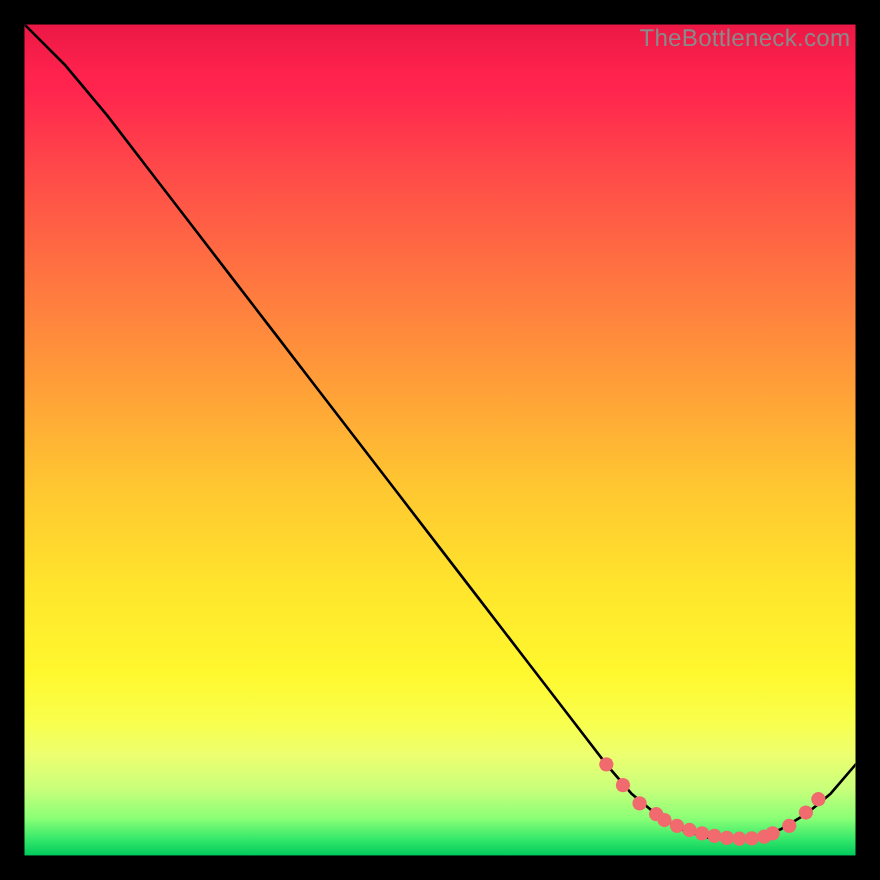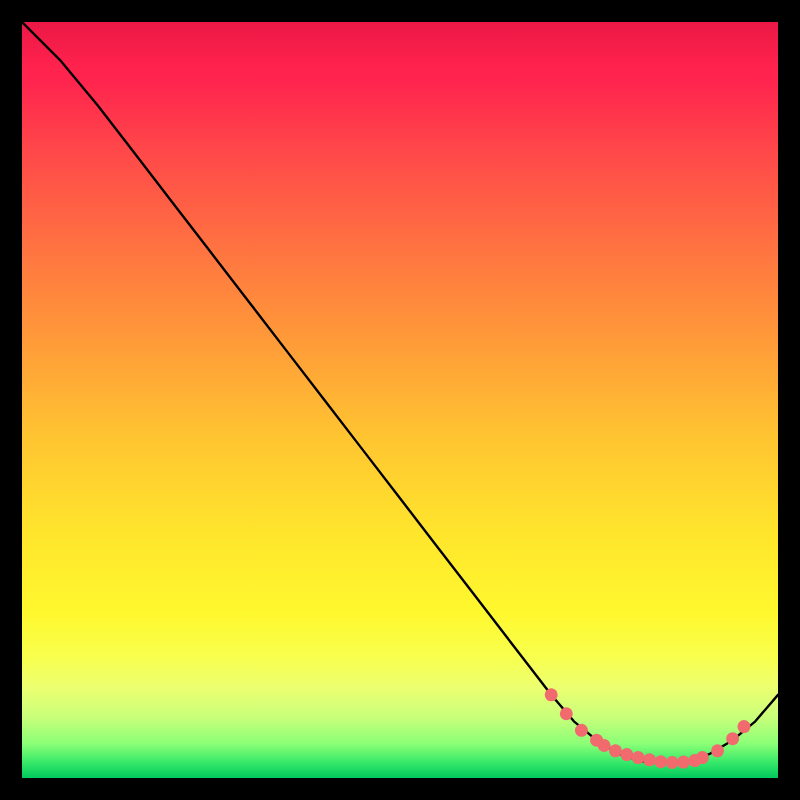--- a/index.html
+++ b/index.html
@@ -80,14 +80,15 @@
         <circle cx="627.48" cy="737.86" r="6.5" fill="#f06a6e"></circle>
         <circle cx="638.82" cy="739.75" r="6.5" fill="#f06a6e"></circle>
         <circle cx="650.16" cy="740.50" r="6.5" fill="#f06a6e"></circle>
         <circle cx="661.50" cy="740.12" r="6.5" fill="#f06a6e"></circle>
         <circle cx="672.84" cy="738.61" r="6.5" fill="#f06a6e"></circle>
         <circle cx="680.40" cy="735.59" r="6.5" fill="#f06a6e"></circle>
         <circle cx="695.52" cy="728.78" r="6.5" fill="#f06a6e"></circle>
         <circle cx="710.64" cy="716.69" r="6.5" fill="#f06a6e"></circle>
         <circle cx="721.98" cy="704.59" r="6.5" fill="#f06a6e"></circle>
       </svg>
+    <div class="watermark">TheBottleneck.com</div>
   </div>
 </div>
 
 </body></html>

